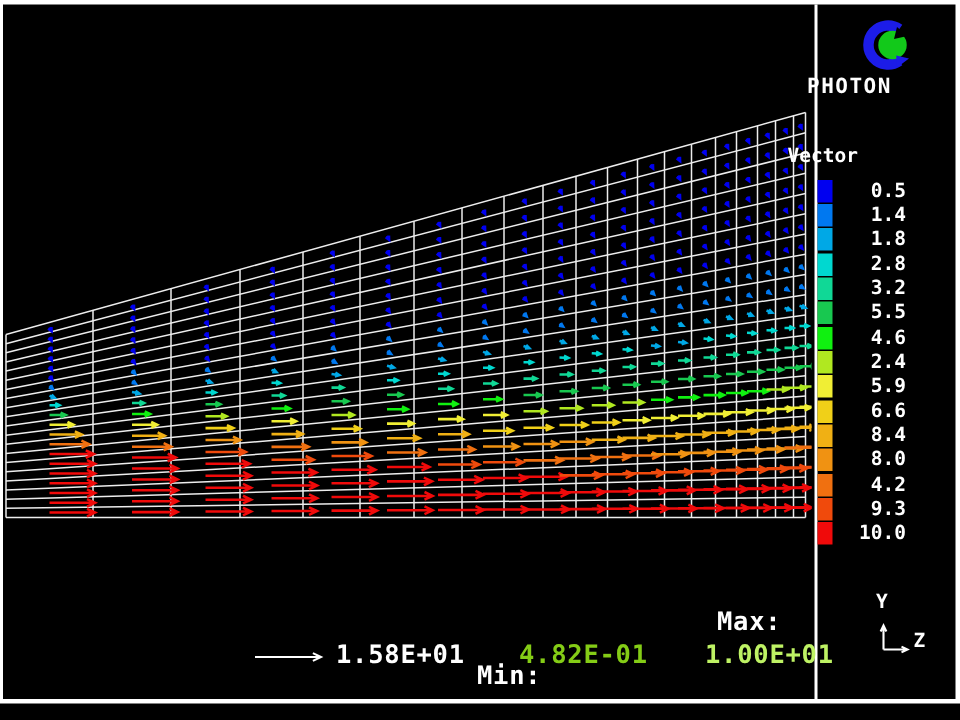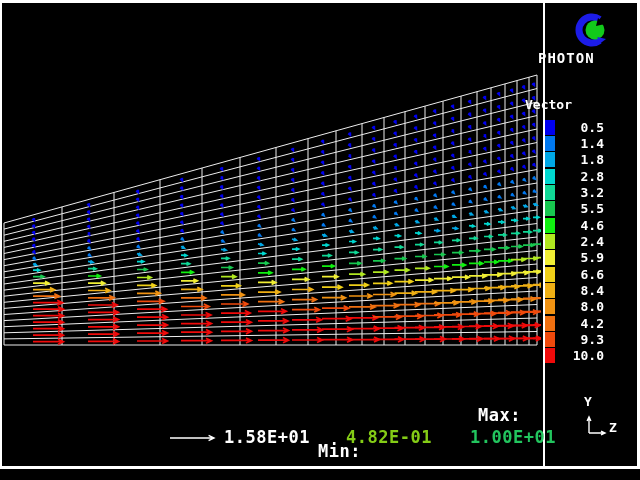--- a/index.html
+++ b/index.html
@@ -568,15 +568,15 @@
       </div>
     </div>
 
   <div id="axis-y-label" class="txt t13">Y</div>
   <div id="axis-z-label" class="txt t13">Z</div>
 
   <div id="ref-value" class="txt t13s">1.58E+01</div>
   <div id="min-label" class="txt t13s">Min:</div>
   <div id="min-value" class="txt t13s" style="color: #84cc16;">4.82E-01</div>
   <div id="max-label" class="txt t13s">Max:</div>
-  <div id="max-value" class="txt t13s" style="color: #22c55e;">1.00E+01</div>
+  <div id="max-value" class="txt t13s" style="color: #bef264;">1.00E+01</div>
 
 </div>
 
 </body></html>

